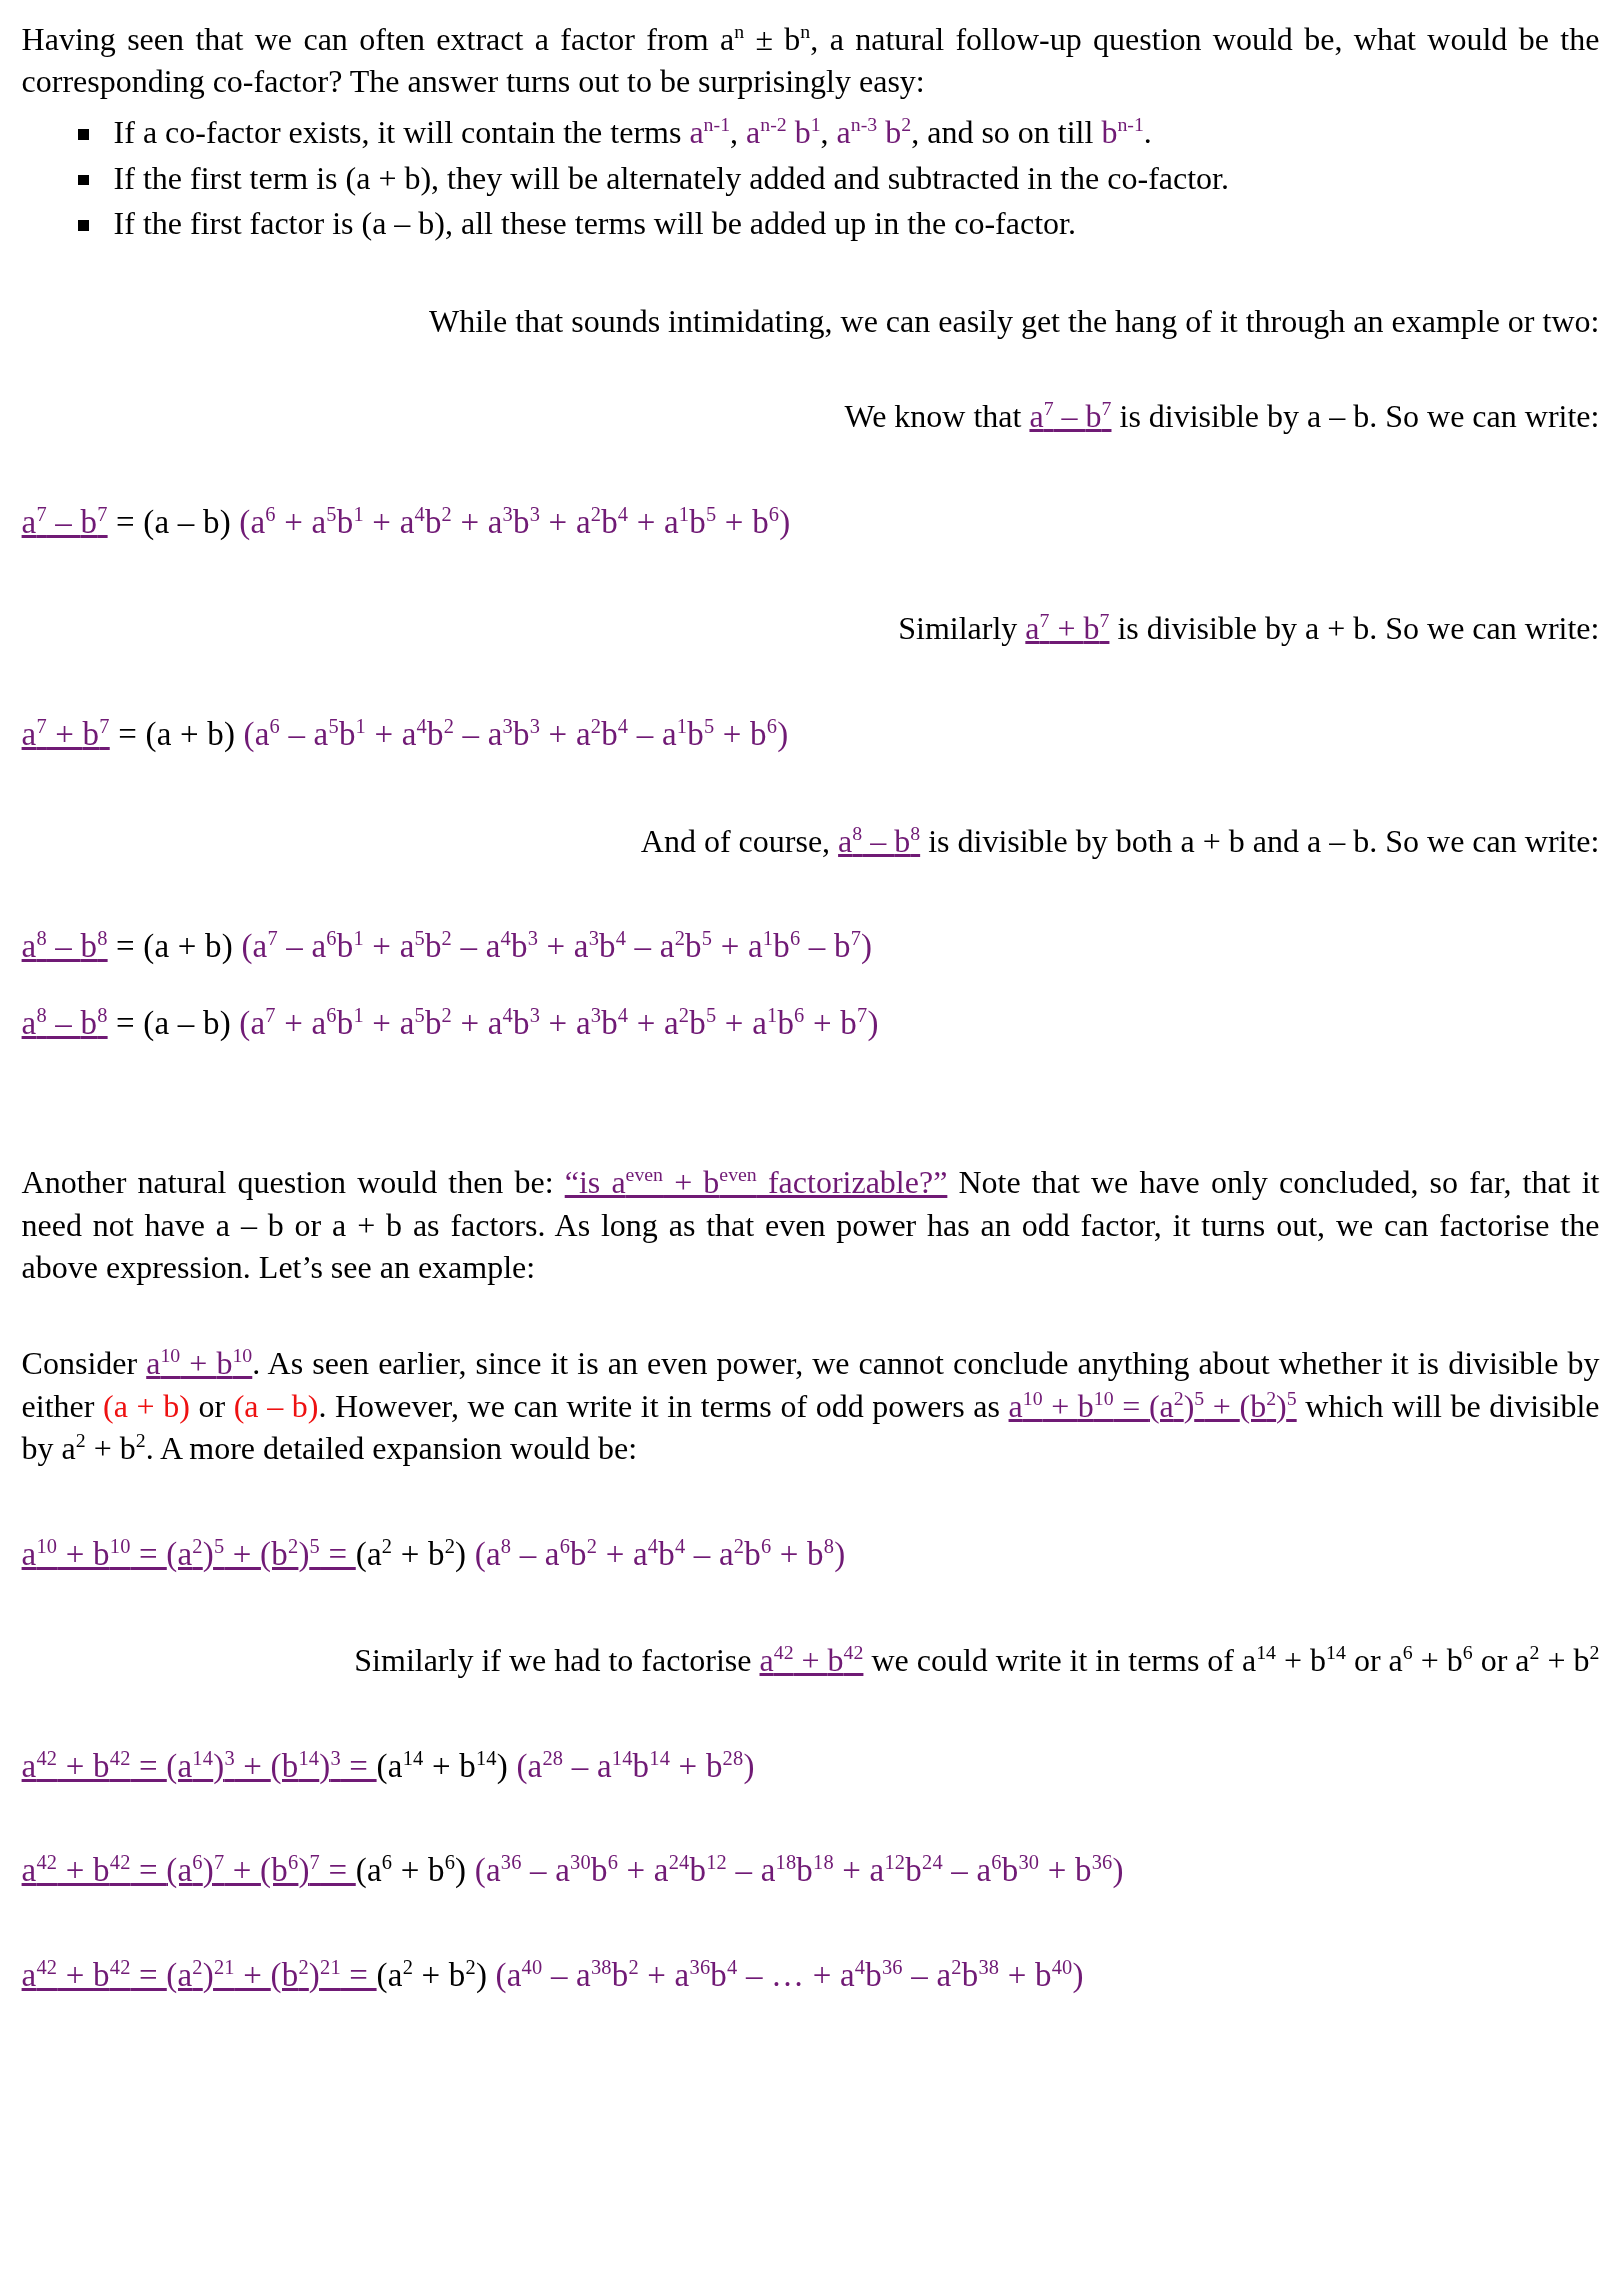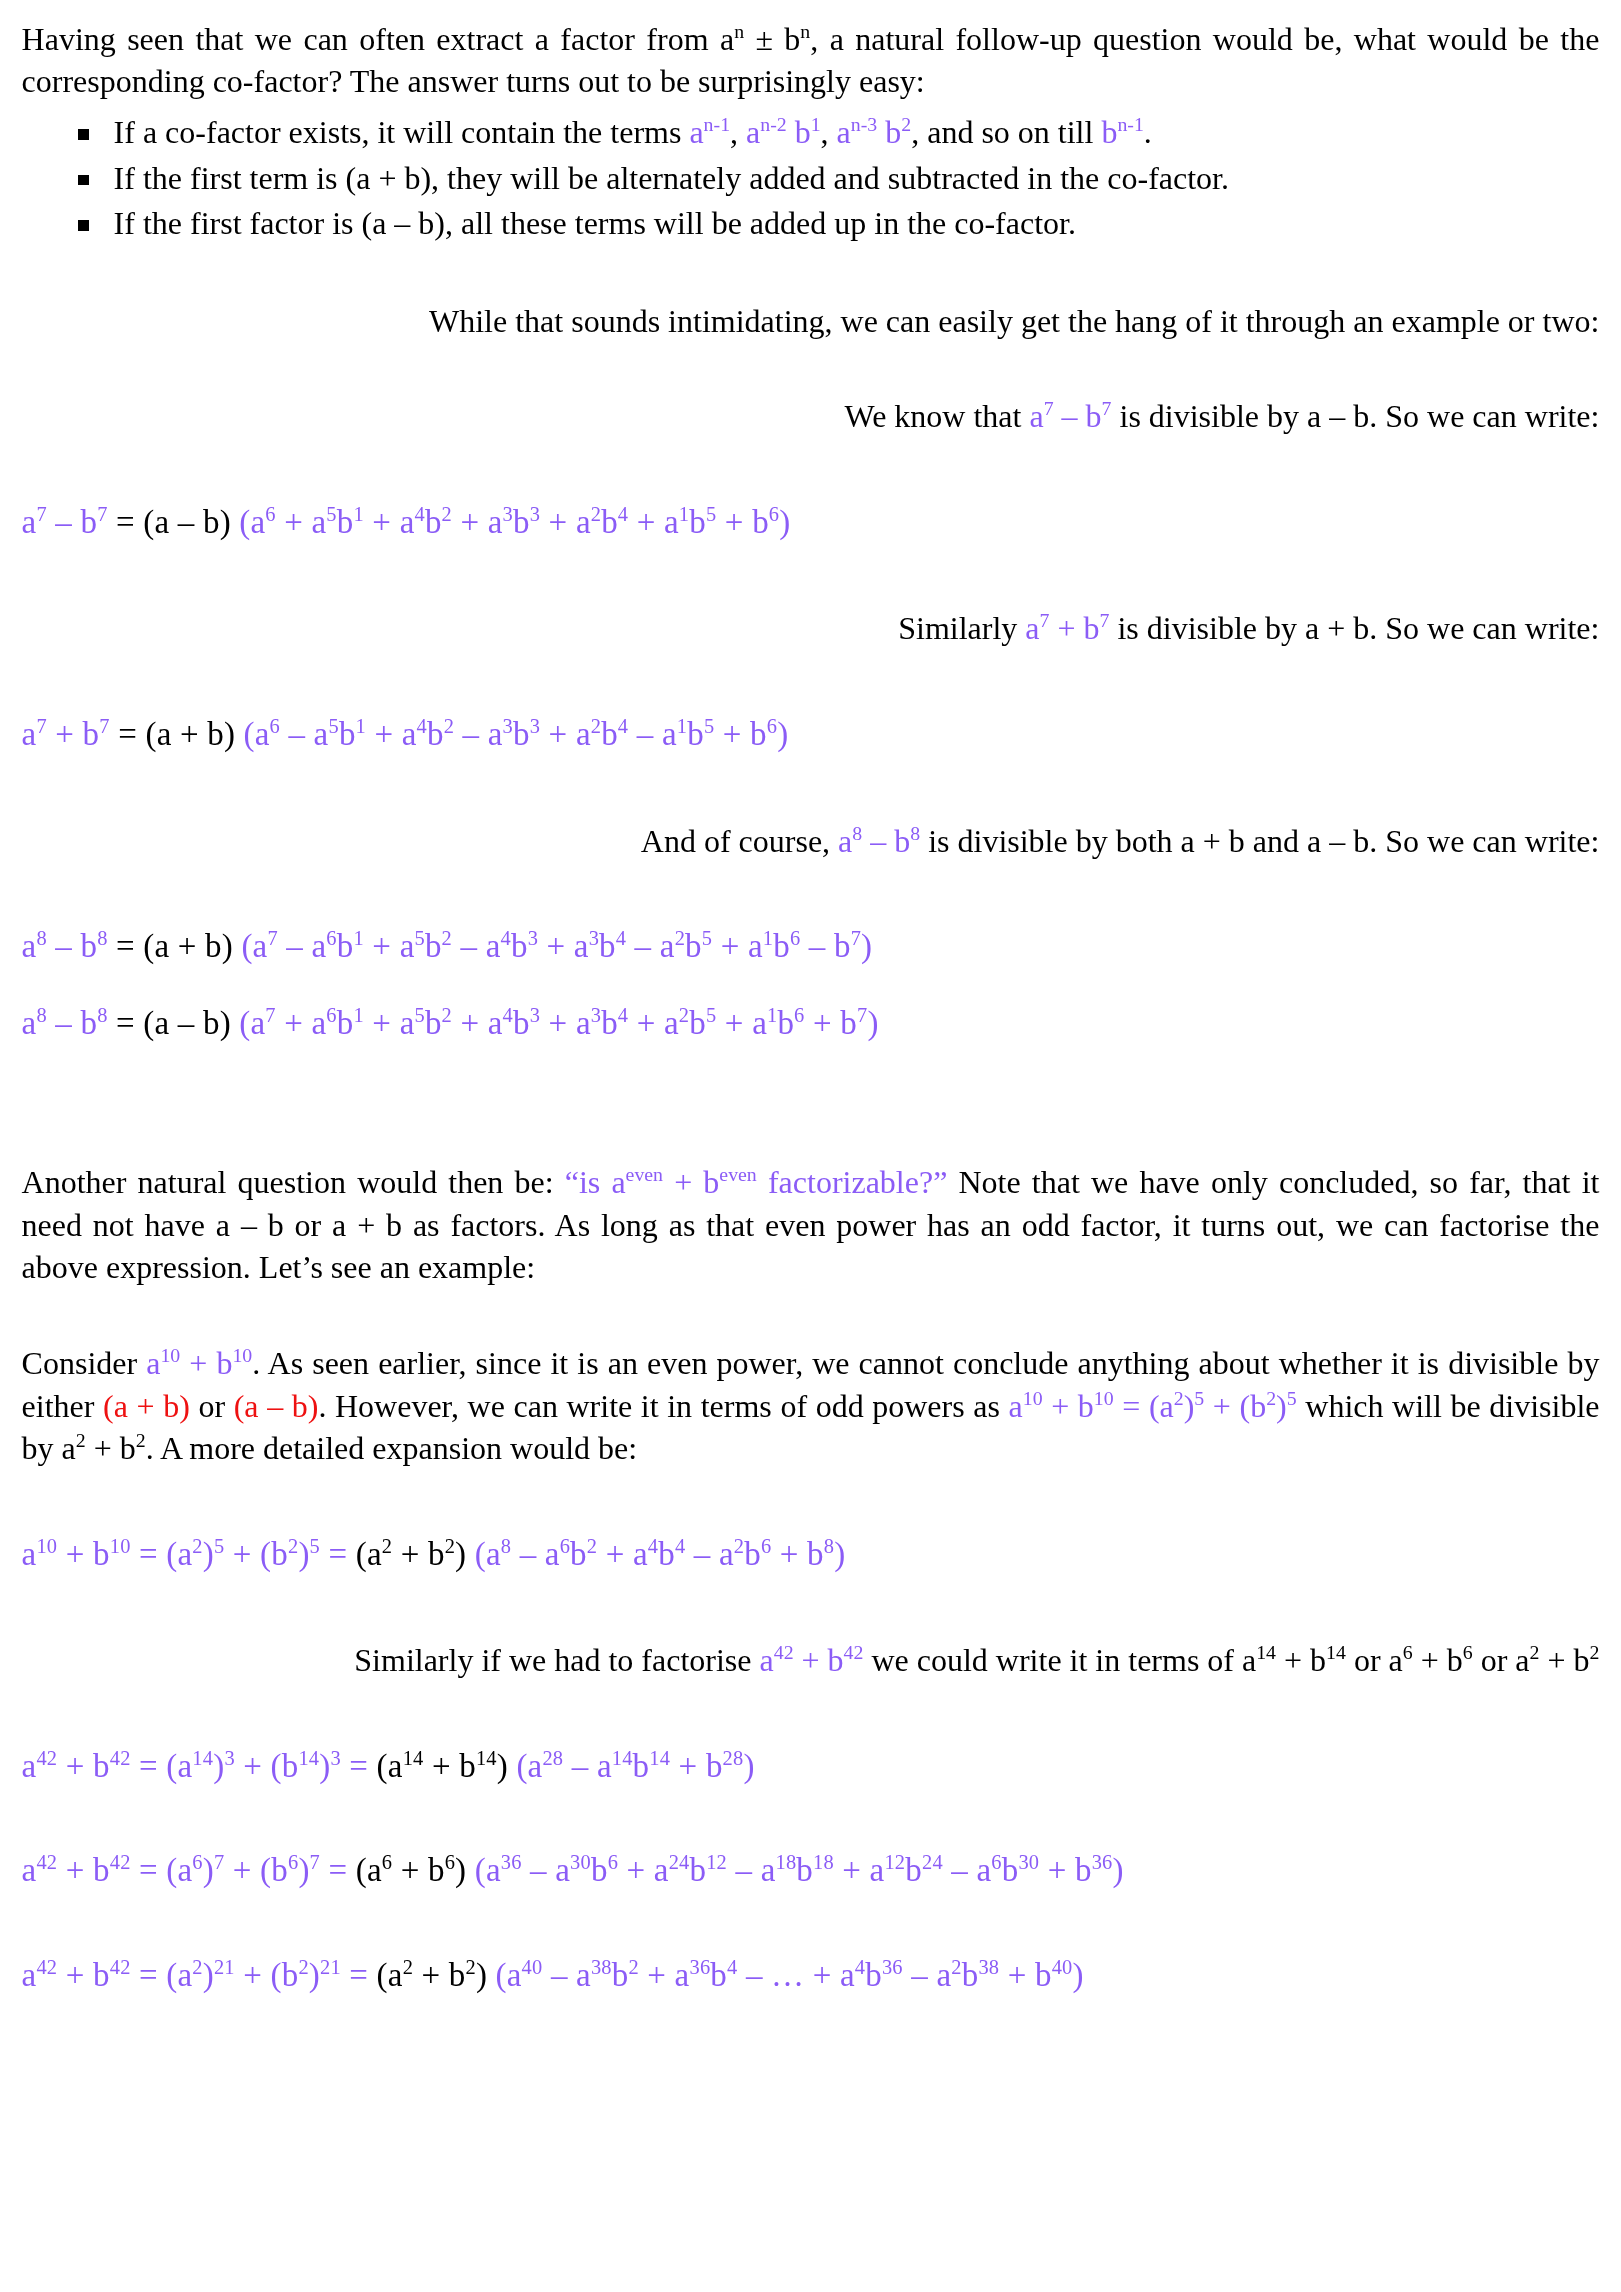--- a/index.html
+++ b/index.html
@@ -63,23 +63,23 @@
     white-space: nowrap;
     letter-spacing: 0.2px;
   }
 
   sup {
     font-size: 0.62em;
     vertical-align: super;
     line-height: 0;
   }
 
-  .blue   { color: #8b5cf6; }
+  .blue   { color: #701a75; text-decoration: underline; }
   .green  { color: #000000; }
-  .purple { color: #8b5cf6; }
+  .purple { color: #701a75; }
   .red    { color: #ee1111; }
   .black  { color: #000000; }
 
   .ital { font-style: italic; }
 </style>
 </head>
 <body>
 
 <div class="page">
 

